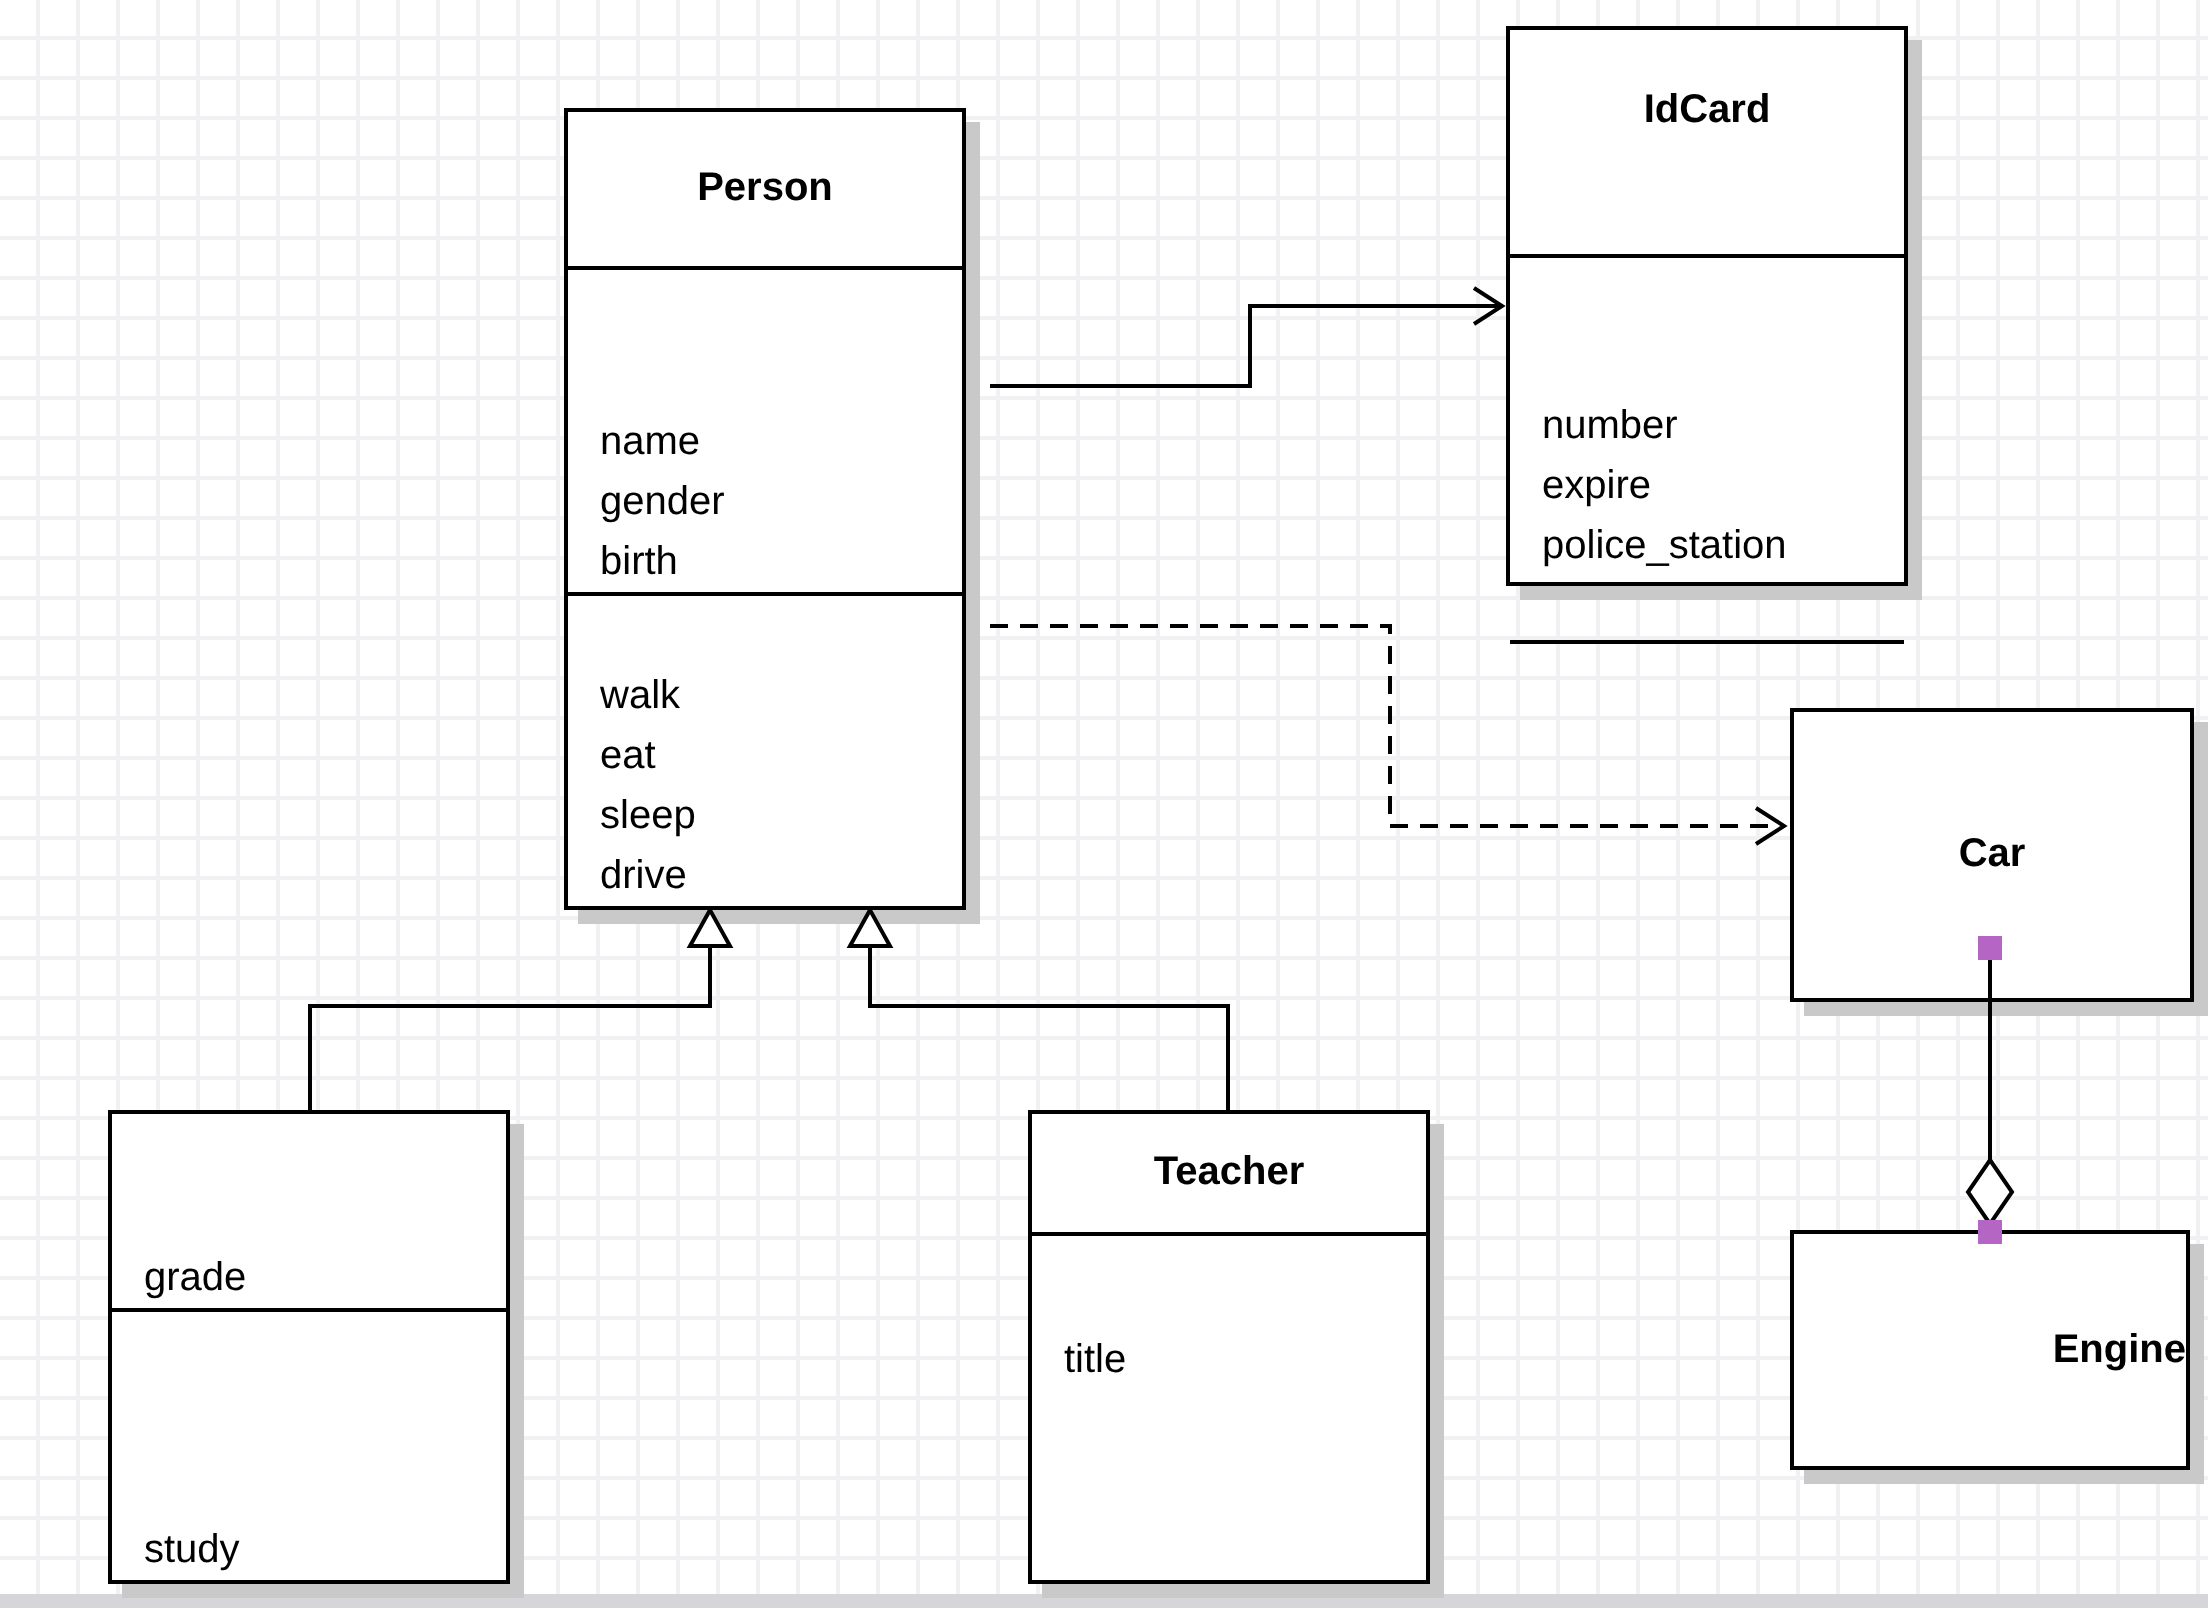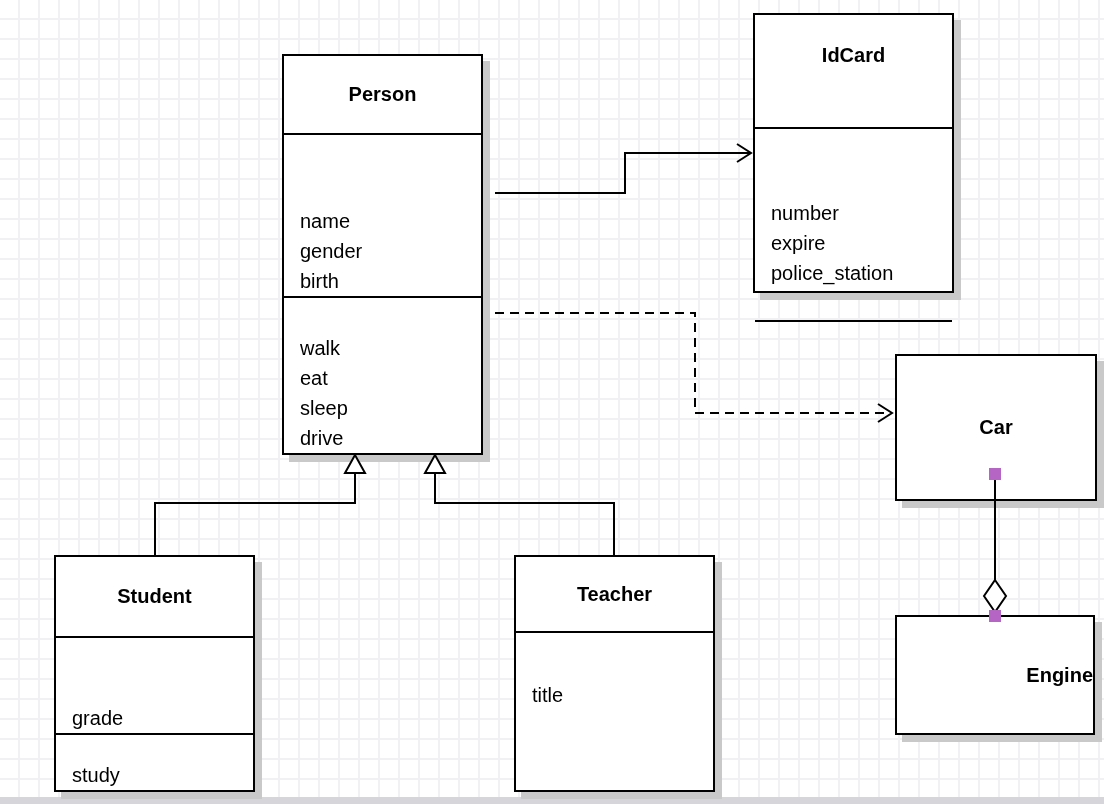--- a/index.html
+++ b/index.html
@@ -102,31 +102,30 @@
 
   <div class="uml-class" style="left:895px; top:354px; width:202px; height:147px;">
     <div class="sec class-title fill">Car</div>
   </div>
 
   <div class="uml-class" style="left:895px; top:615px; width:200px; height:120px;align-items:flex-end;">
     <div class="sec class-title fill">Engine</div>
   </div>
 
   <div class="uml-class" style="left:54px; top:555px; width:201px; height:237px;">
-    <div class="sec class-title" style="height:79px">Student</div>
     <div class="sec members" style="height:97px">
       <div>grade</div>
     </div>
     <div class="sec members fill">
       <div>study</div>
     </div>
   </div>
 
   <div class="uml-class" style="left:514px; top:555px; width:201px; height:237px;">
-    <div class="sec class-title" style="height:74px">Teacher</div>
+    <div class="sec class-title" style="height:59px">Teacher</div>
     <div class="sec members" style="height:79px">
       <div>title</div>
     </div>
   </div>
 
   <svg class="connectors" viewBox="0 0 1104 804">
 
     <g>
       <path class="ln" d="M495 193 H625 V153 H750"></path>
       <path class="head" d="M737 144 L751 153 L737 162"></path>

